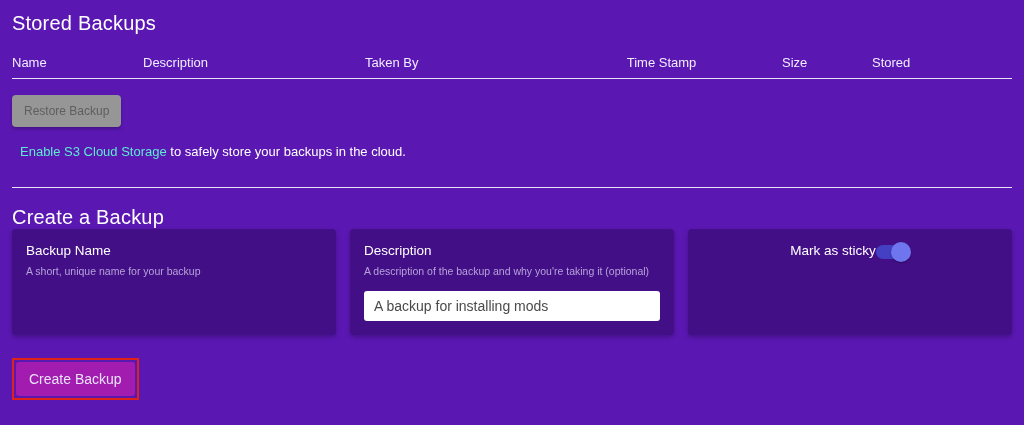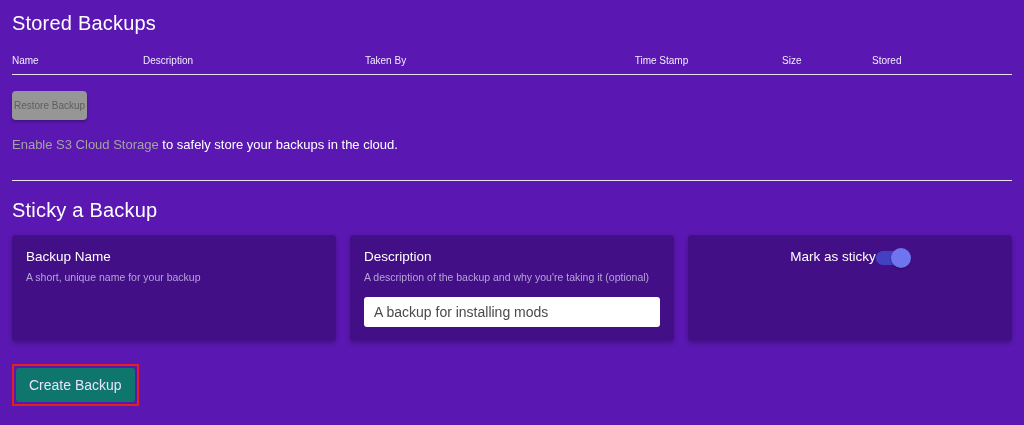--- a/index.html
+++ b/index.html
@@ -7,47 +7,47 @@
   body {
     background:#5a17b2;
     font-family:"Liberation Sans", sans-serif;
     color:#ffffff;
     overflow:hidden;
   }
   .page { padding:12px 12px 0 12px; width:1024px; height:425px; }
 
   .section-title { font-size:20px; font-weight:400; letter-spacing:.2px; }
 
-  .table-header { display:flex; margin-top:20px; font-size:10px; color:#f2ecff; }
+  .table-header { display:flex; margin-top:20px; font-size:13px; color:#f2ecff; }
   .table-header .col { display:block; }
   .c0 { width:131px; } .c1 { width:222px; } .c2 { width:176px; }
   .c3 { width:241px;text-align:center; } .c4 { width:90px; } .c5 { flex:1; }
 
   .rule { border-top:1px solid rgba(255,255,255,0.88); margin-top:8px; }
   .section-rule { margin-top:28px; }
 
   .restore-btn {
     margin-top:16px;
     background:#969696;
     color:#5e5e5e;
     border:none;
     border-radius:4px;
-    padding:9px 2px;
-    font-size:10px;
+    padding:9px 12px;
+    font-size:12px;
     font-family:inherit;
     cursor:pointer;
     box-shadow:0 2px 3px rgba(0,0,0,0.25);
   }
 
   .s3-line { margin-top:17px; font-size:13px; }
-  .s3-link { color:#a3a3a3; text-decoration:none; cursor:pointer; }
+  .s3-link { color:#5eead4; text-decoration:none; cursor:pointer;margin-left:8px; }
 
   .create-title { margin-top:18px; }
 
-  .cards { display:flex; gap:14px; margin-top:13px; align-items:stretch; }
+  .cards { display:flex; gap:14px; align-items:stretch; }
   .card {
     flex:1;
     background:#430f87;
     border-radius:4px;
     padding:14px;
     box-shadow:0 2px 4px rgba(0,0,0,0.25);
   }
   .card-top { display:flex; justify-content:center; align-items:flex-start; }
   .card-label { font-size:13.5px; color:#ffffff; }
   .card-hint { font-size:10.5px; color:#b6a3da; margin-top:6px; line-height:1.35; }
@@ -84,21 +84,21 @@
     box-shadow:0 1px 2px rgba(0,0,0,0.35);
   }
 
   .highlight-box {
     display:inline-block;
     margin-top:23px;
     border:2px solid #df2318;
     padding:2px;
   }
   .create-btn {
-    background:#0f766e;
+    background:#a21caf;
     color:#e9e2fa;
     border:none;
     border-radius:3px;
     padding:9px 13px;
     font-size:14px;
     font-family:inherit;
     cursor:pointer;
   }
 </style>
 </head>
@@ -118,21 +118,21 @@
   </div>
 
   <div class="rule"></div>
 
   <button class="restore-btn">Restore Backup</button>
 
   <p class="s3-line"><a class="s3-link">Enable S3 Cloud Storage</a><span> to safely store your backups in the cloud.</span></p>
 
   <div class="rule section-rule"></div>
 
-  <h1 class="section-title create-title">Sticky a Backup</h1>
+  <h1 class="section-title create-title">Create a Backup</h1>
 
   <div class="cards">
 
     <div class="card">
       <div class="card-label">Backup Name</div>
       <div class="card-hint">A short, unique name for your backup</div>
     </div>
 
     <div class="card">
       <div class="card-label">Description</div>

